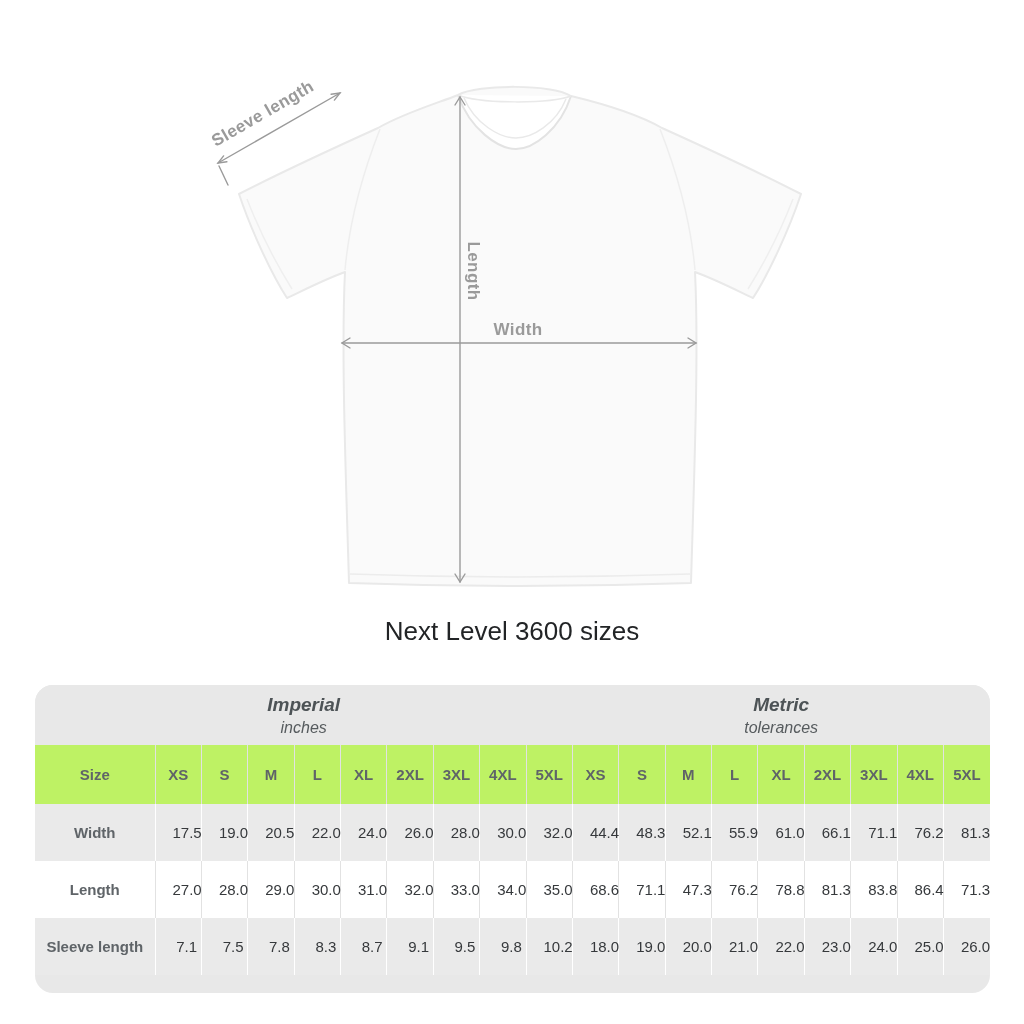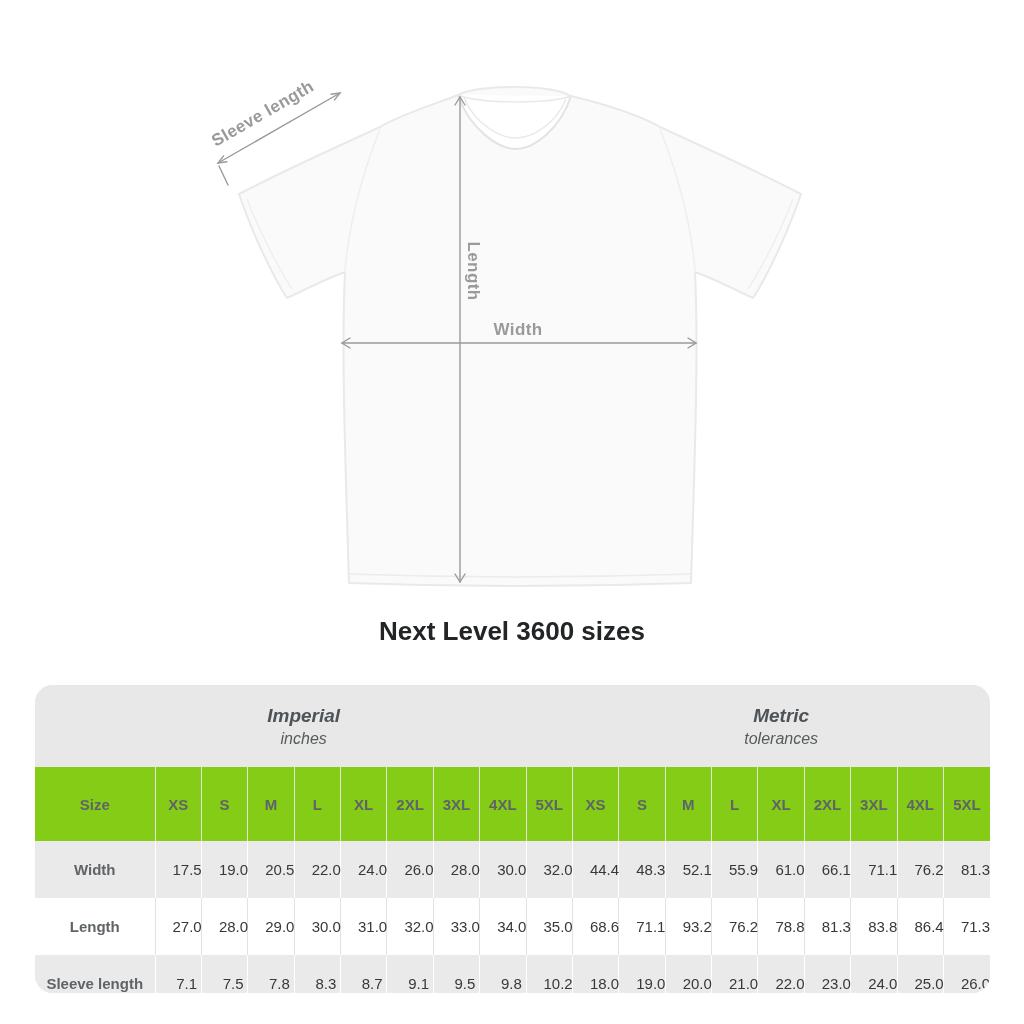--- a/index.html
+++ b/index.html
@@ -16,34 +16,34 @@
   .diagram svg{position:absolute;left:0;top:0;}
   .measure-label{
     position:absolute;color:var(--diagram);font-weight:bold;font-size:17px;
     letter-spacing:.4px;white-space:nowrap;transform:translate(-50%,-50%);
   }
   .measure-label.rot90{transform:translate(-50%,-50%) rotate(90deg);}
   .measure-label.rot-30{transform:translate(-50%,-50%) rotate(-30deg);}
 
   
   .title{position:absolute;top:616px;left:0;width:100%;text-align:center;
-    font-size:26px;font-weight:bold;color:var(--title);}
+    font-size:26px;font-weight:normal;color:var(--title);}
   .subtitle{position:absolute;top:652px;left:0;width:100%;text-align:center;
     font-style:italic;font-size:15.5px;color:var(--note);}
 
   
   .card{position:absolute;left:35px;top:685px;width:955px;height:308px;
     border-radius:18px;overflow:hidden;background:var(--band);}
   table{width:100%;border-collapse:collapse;table-layout:fixed;}
   col.size-col{width:120px;}
   th,td{padding:0;text-align:center;vertical-align:middle;}
-  .unit-row th{height:82px;background:var(--band);}
+  .unit-row th{height:60px;background:var(--band);}
   .group-name{font-size:19px;font-weight:bold;font-style:italic;color:#4d5356;}
   .group-unit{font-size:16px;font-style:italic;font-weight:normal;color:#565b5e;margin-top:3px;}
-  .size-row th{height:74px;background:#84cc16;font-size:15px;font-weight:bold;color:var(--label);}
+  .size-row th{height:59px;background:#bef264;font-size:15px;font-weight:bold;color:var(--label);}
   tbody tr{height:57px;}
   tbody th{font-size:15px;font-weight:bold;color:var(--label);}
   tbody td{font-size:15px;font-weight:normal;color:var(--value);padding-left:17px;}
   tr.stripe > *{background:var(--stripe);}
   tr.plain > *{background:#fff;}
   .size-row > :not(:first-child), tr.plain > :not(:first-child){border-left:1px solid var(--sep);}
   tr.stripe > :not(:first-child){border-left:1px solid #fff;}
 </style>
 </head>
 <body>
@@ -176,21 +176,21 @@
             <td>28.0</td>
             <td>29.0</td>
             <td>30.0</td>
             <td>31.0</td>
             <td>32.0</td>
             <td>33.0</td>
             <td>34.0</td>
             <td>35.0</td>
             <td>68.6</td>
             <td>71.1</td>
-            <td>93.2</td>
+            <td>47.3</td>
             <td>76.2</td>
             <td>78.8</td>
             <td>81.3</td>
             <td>83.8</td>
             <td>86.4</td>
             <td>71.3</td>
           </tr>
           <tr class="stripe">
             <th>Sleeve length</th>
             <td>7.1</td>

